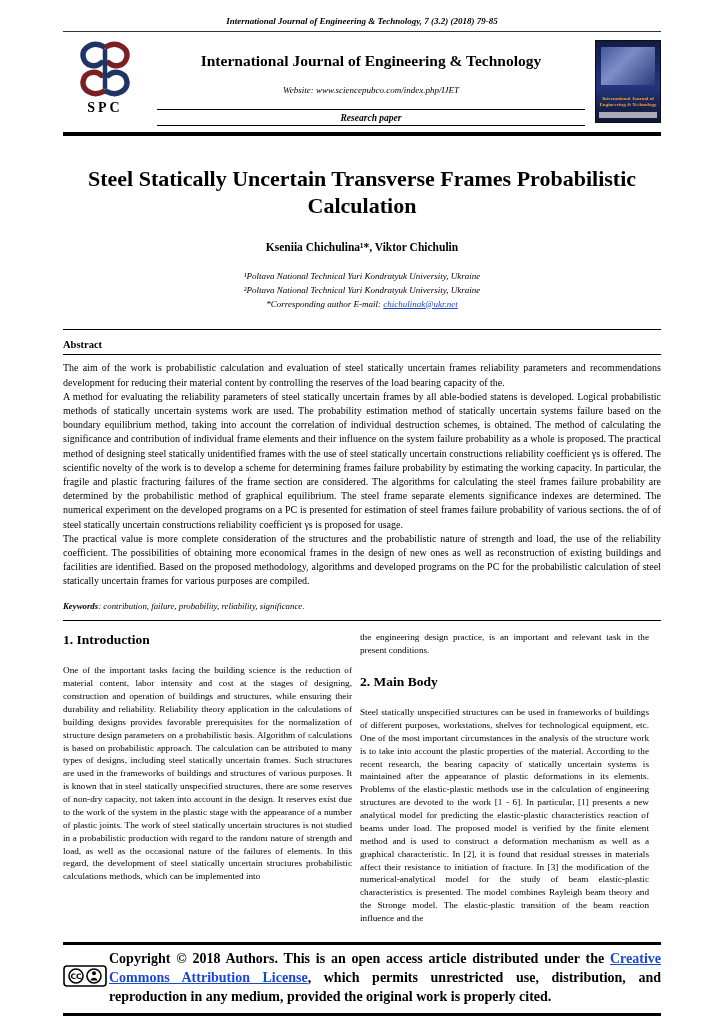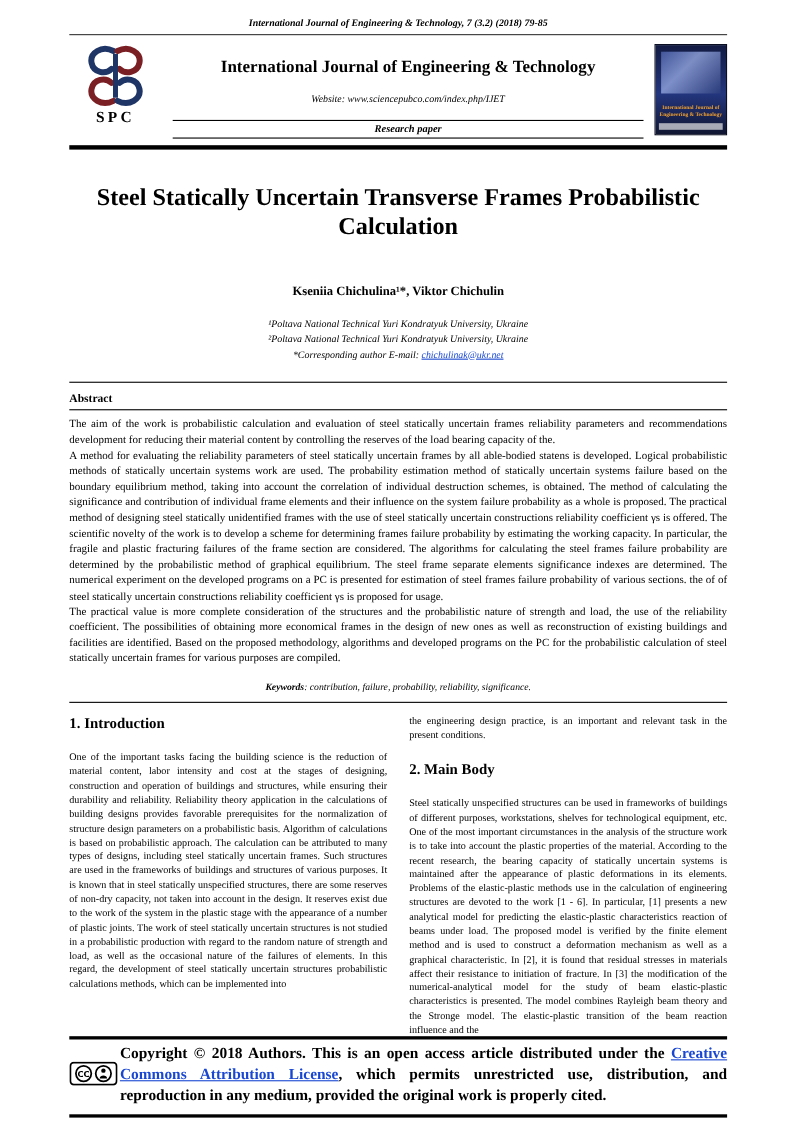--- a/index.html
+++ b/index.html
@@ -25,36 +25,36 @@
     border:1px solid #0a0f24; position:relative; overflow:hidden; }
   .cover-art { position:absolute; top:6px; left:5px; right:5px; height:38px;
     background:linear-gradient(135deg,#4a5fa8 0%, #8ea0d8 40%, #2c3d7c 100%); opacity:.85; }
   .cover-title { position:absolute; bottom:14px; left:3px; right:3px; font-size:5px; line-height:1.2;
     color:#f0a030; font-weight:bold; text-align:center; }
   .cover-band { position:absolute; bottom:4px; left:3px; right:3px; height:6px; background:#e8e8e8; opacity:.7; }
 
   .thick-bar { height:4px; background:#000; margin-top:6px; }
 
   .article-title { font-size:22px; font-weight:bold; text-align:center; line-height:1.22; margin-top:30px; }
-  .authors { font-size:11.5px; font-weight:bold; text-align:center; margin-top:39px; }
+  .authors { font-size:11.5px; font-weight:bold; text-align:center; margin-top:21px; }
   .affils { text-align:center; font-style:italic; font-size:9px; line-height:1.55; margin-top:17px; }
   a.email-link, a.license-link { color:#1947d1; text-decoration:underline; cursor:pointer; font-style:italic; }
   a.license-link { font-style:normal; }
 
   .rule { border-top:1px solid #000; }
   .rule-affil { margin-top:18px; }
 
   .abstract-heading { font-size:10.5px; font-weight:bold; margin-top:9px; padding-bottom:4px; border-bottom:1px solid #000; }
   .abstract-text { margin-top:6px; font-size:10px; line-height:1.42; text-align:justify; }
   .abstract-text p { margin:0; }
-  .keywords { margin-top:13px; font-size:8.8px; font-style:italic;text-align:center; }
+  .keywords { margin-top:13px; font-size:8.8px; font-style:italic; }
   .keywords .kw-label { font-weight:bold; }
   .rule-kw { margin-top:9px; }
 
-  .columns { display:flex; gap:20px; margin-top:10px; }
+  .columns { display:flex; gap:8px; margin-top:10px; }
   .col { width:289px; font-size:9.2px; line-height:1.4; text-align:justify; }
   .sec-heading { font-size:13.5px; font-weight:bold; text-align:left; margin-bottom:14px; }
   .sec-heading.second { margin-top:16px; }
   .col p { margin:0; }
 
   .footer { position:absolute; top:942px; left:63px; width:598px;
     border-top:3.5px solid #000; border-bottom:3.5px solid #000;
     padding:5px 0 6px; display:flex; align-items:center; gap:2px; }
   .cc-badge { flex:none; }
   .footer-text { flex:1; font-size:14px; font-weight:bold; line-height:1.35; text-align:justify; }

